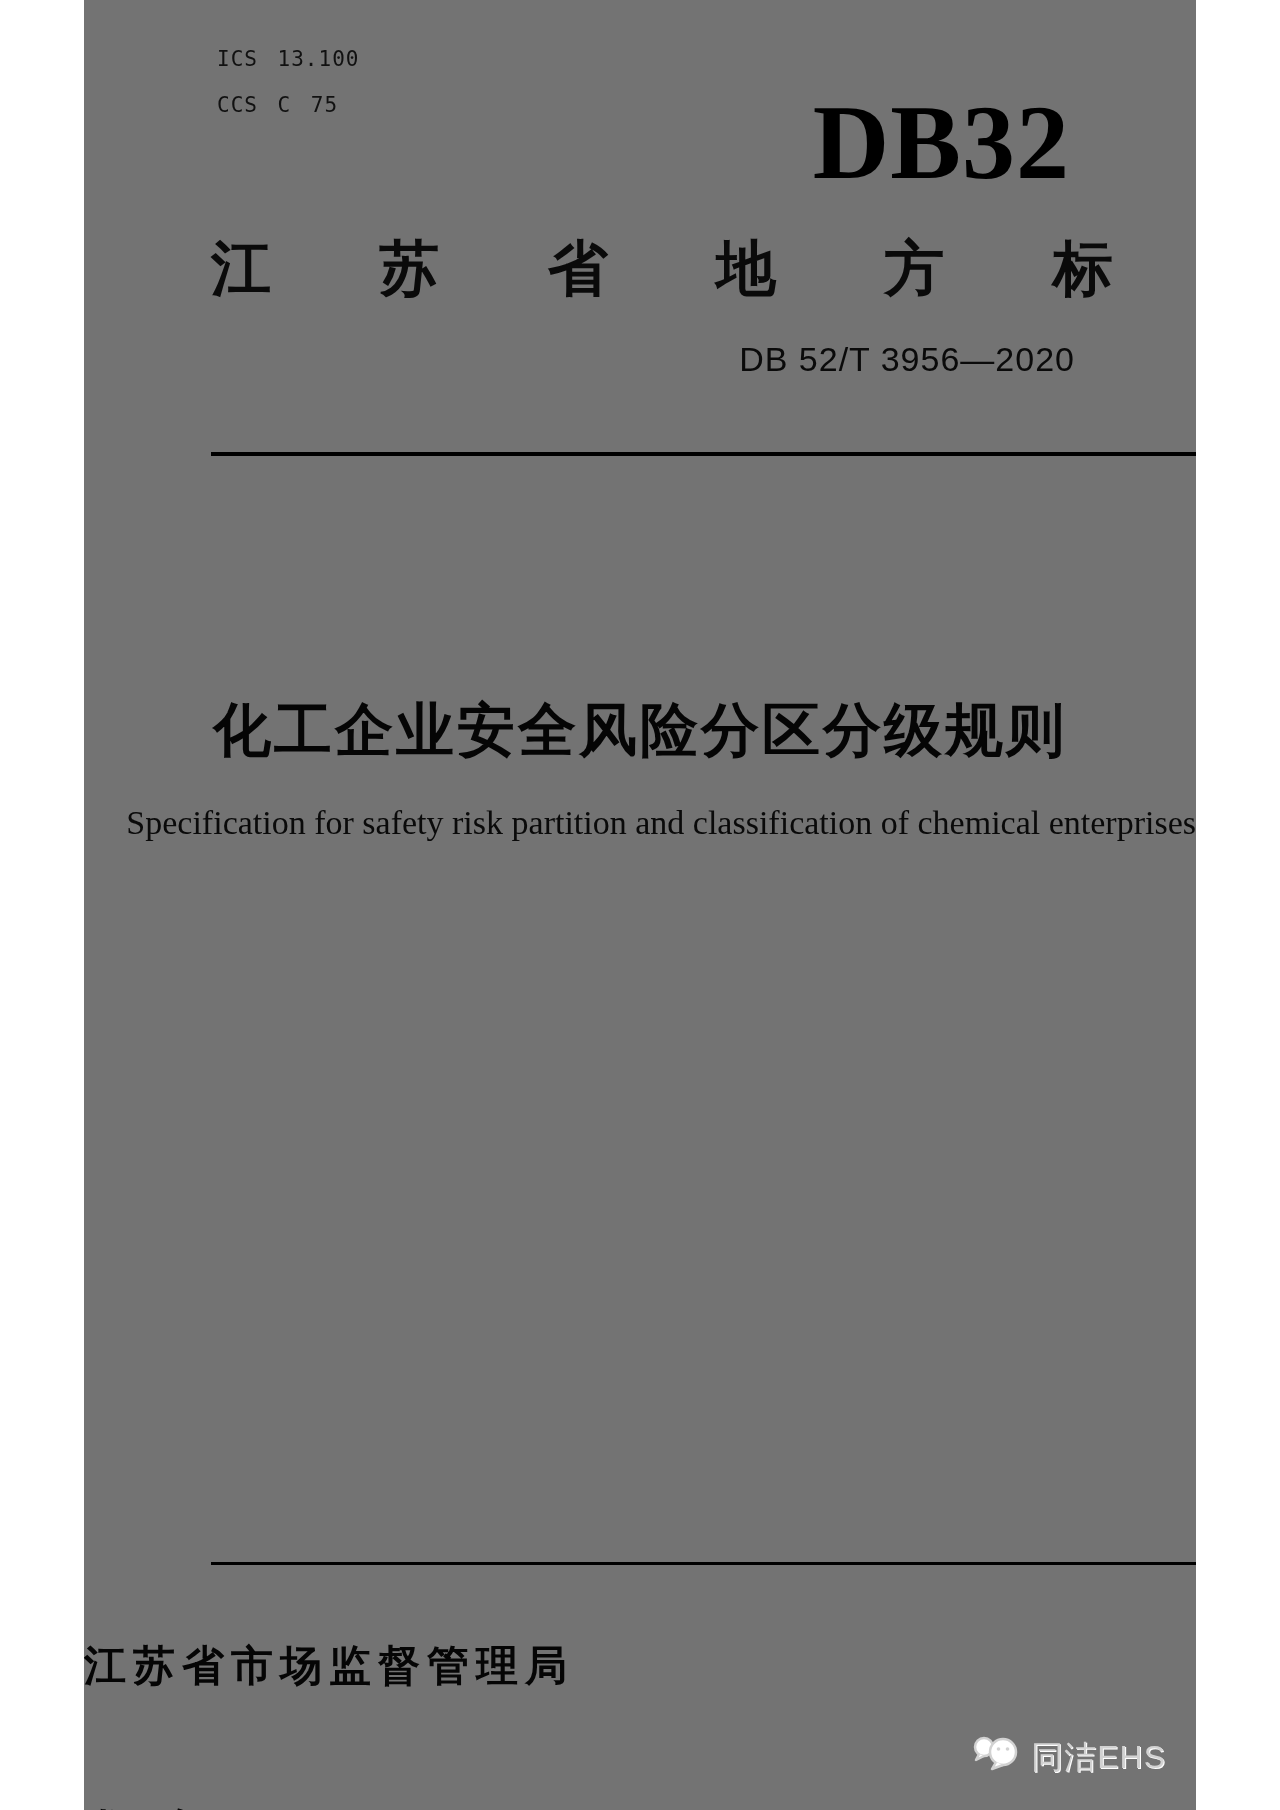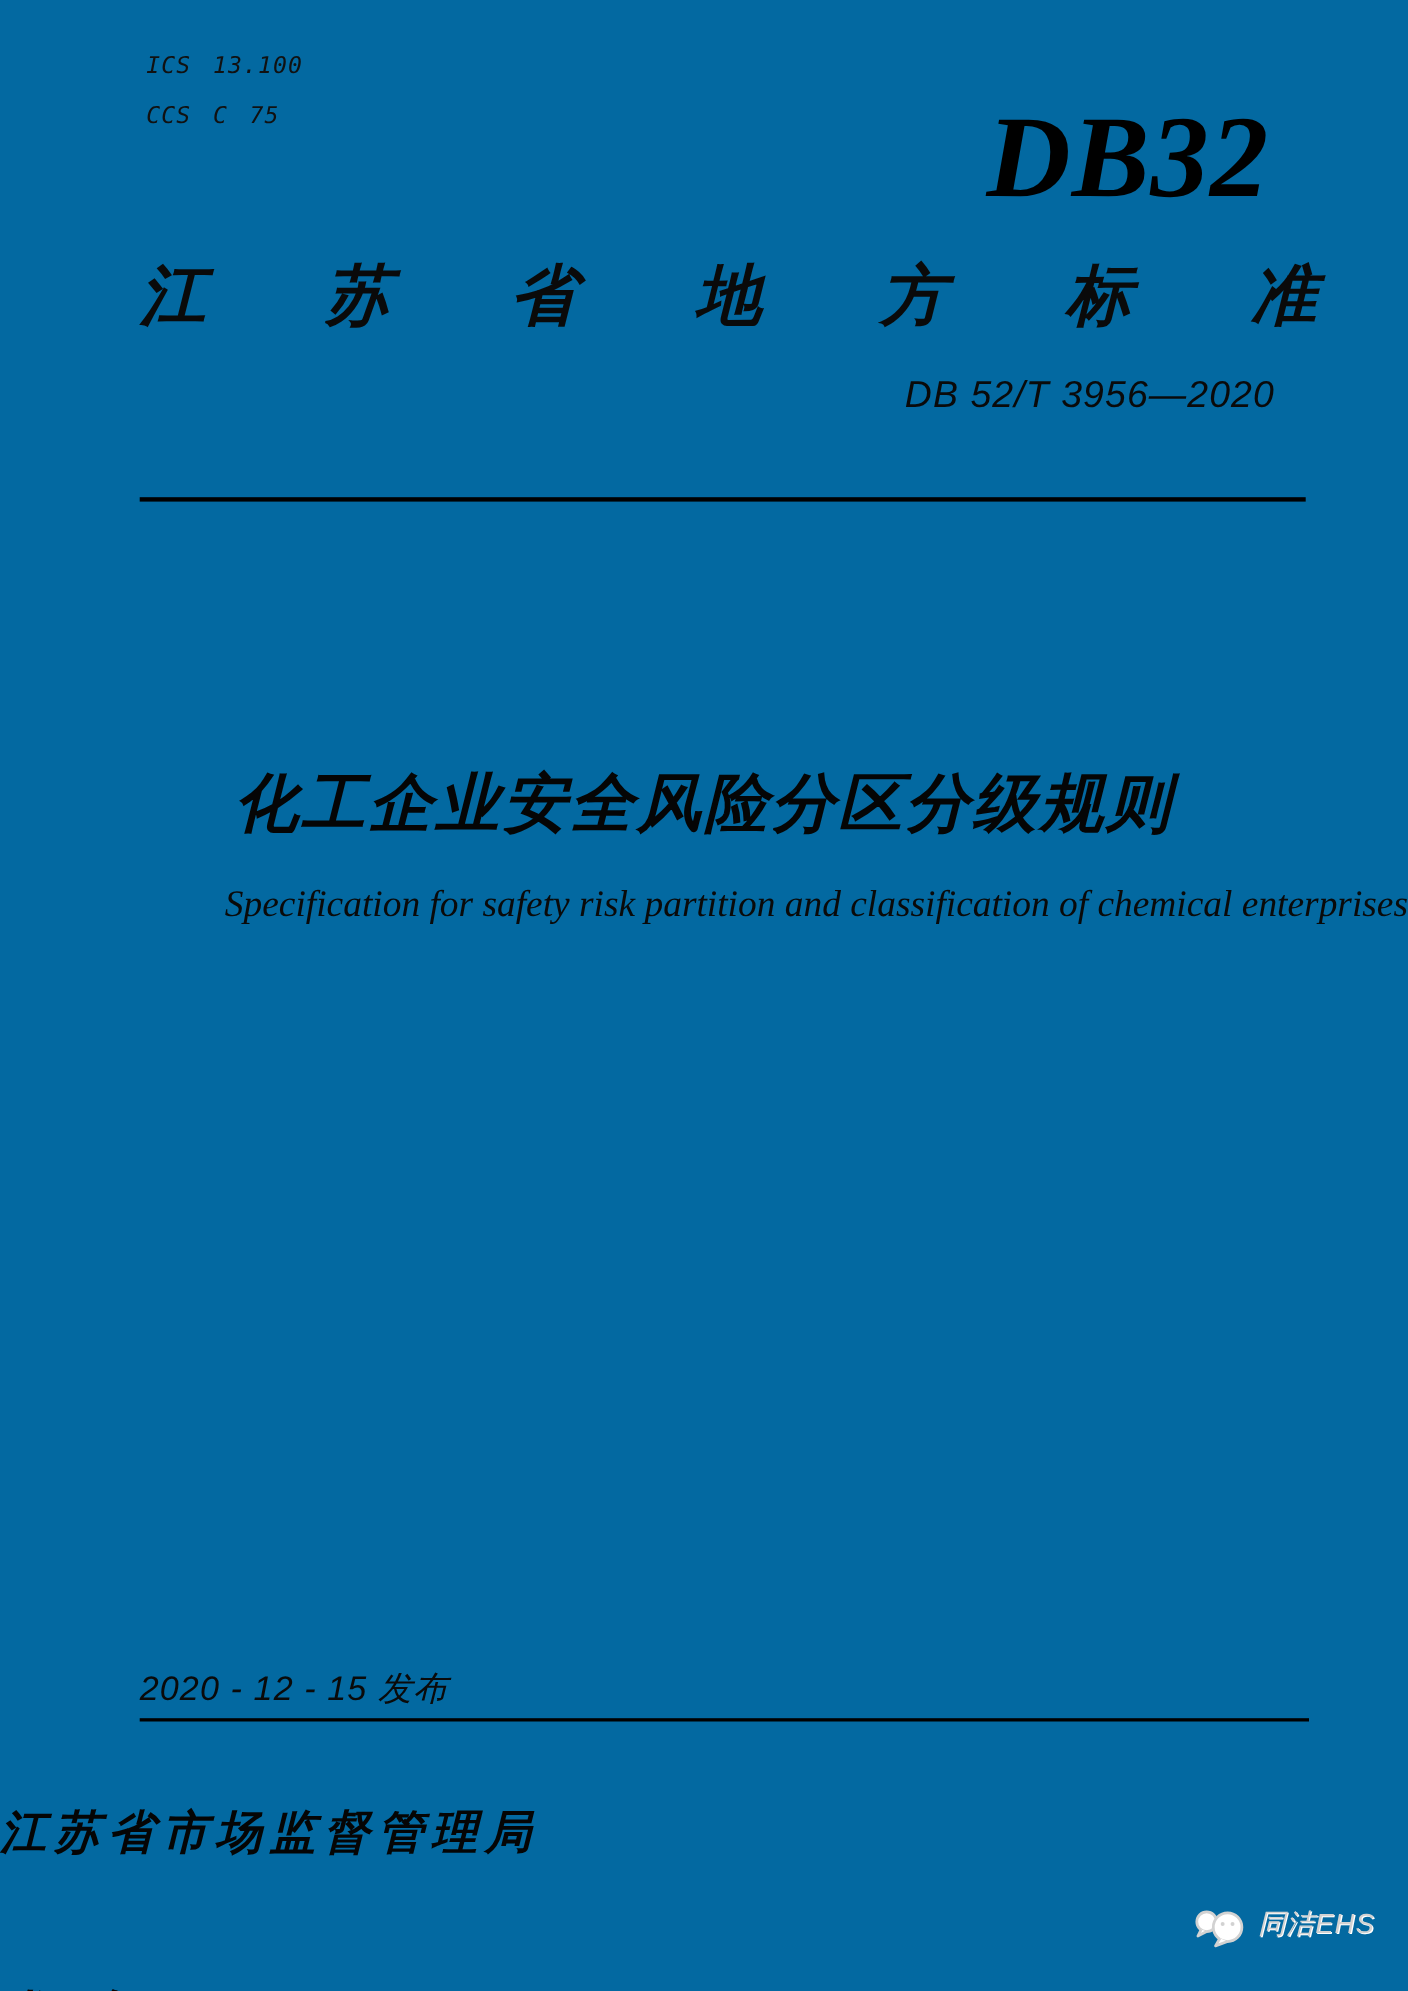--- a/index.html
+++ b/index.html
@@ -2,28 +2,27 @@
 <html><head>
 <meta charset="utf-8">
 <style>
   html, body {
     margin: 0;
     padding: 0;
     background: #ffffff;
   }
   .page {
     position: relative;
-    width: 1280px;
+    width: 1112px;
     height: 1810px;
     margin: 0 auto;
-    background: #0369a1;
+    background: #737373;
     color: #000000;
     font-family: "Liberation Sans", sans-serif;
     overflow: hidden;
-    font-style: italic;
   }
   .abs { position: absolute; }
 
   .ics-line {
     left: 133px; top: 47px;
     font-family: "DejaVu Sans Mono", monospace;
     font-size: 21px; letter-spacing: 1px; word-spacing: 6px;
     color: #111;
   }
   .ccs-line {
@@ -85,23 +84,23 @@
     gap: 64px;
     font-size: 42px; font-weight: 700;
     color: #050505;
     flex-direction: column;
   }
   .footer-issuer { letter-spacing: 7px; }
   .footer-publish { letter-spacing: 4px; word-spacing: 14px; margin-top: 43px; }
 
   .watermark {
     right: 30px; top: 1732px;
-    display: flex; align-items: flex-start; gap: 8px;
+    display: flex; align-items: center; gap: 8px;
     color: #d2d2d2;
-    font-size: 25px; font-weight: 500; letter-spacing: 1px;
+    font-size: 32px; font-weight: 500; letter-spacing: 1px;
     text-shadow: 1px 1px 0 #ffffff;
     user-select: none;
   }
   .wm-icon { display: block; }
 </style>
 </head>
 <body>
 
 <div class="page">
 
@@ -122,21 +121,20 @@
 
   <div class="abs std-num">DB 52/T 3956—2020</div>
 
   <div class="abs rule-top"></div>
 
   <div class="abs title-zh">化工企业安全风险分区分级规则</div>
 
   <div class="abs title-en">Specification for safety risk partition and classification of chemical enterprises</div>
 
   <div class="abs dates-row">
-    <span>2020 - 12 - 15 发布</span>
   </div>
 
   <div class="abs rule-bottom"></div>
 
   <div class="abs footer-row">
     <span class="footer-issuer">江苏省市场监督管理局</span>
     <span class="footer-publish">发 布</span>
   </div>
 
   <div class="abs watermark">

